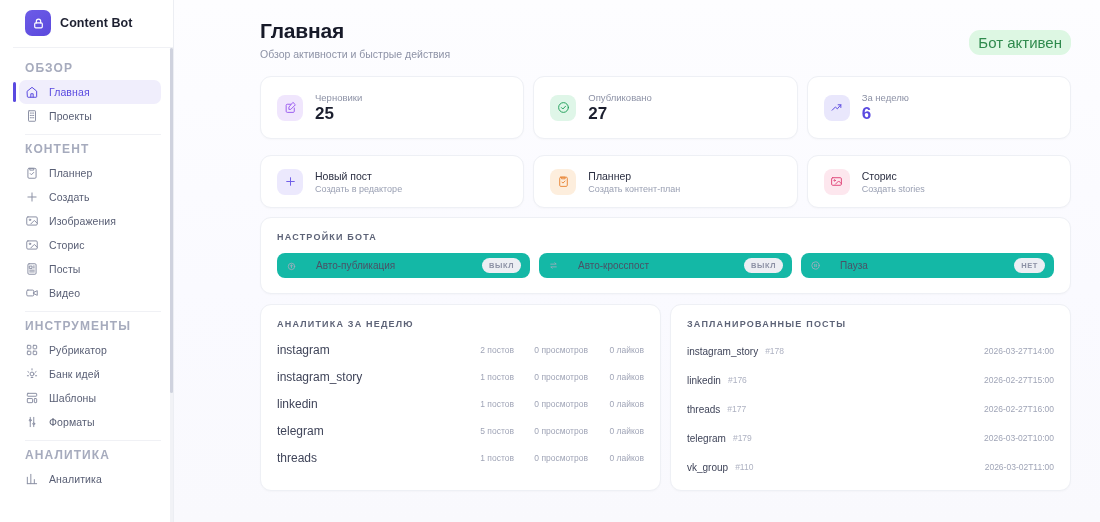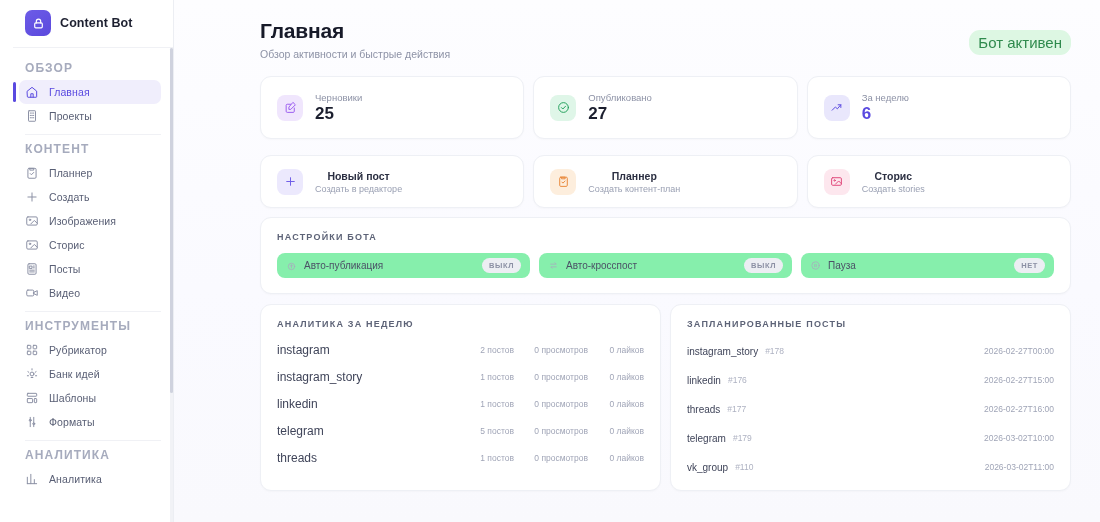--- a/index.html
+++ b/index.html
@@ -100,32 +100,32 @@
     display: flex; align-items: center; justify-content: center; flex: 0 0 26px;
   }
   .sq svg { width: 13px; height: 13px; display: block; }
   .stat-txt { display: flex; flex-direction: column; gap: 1px; }
   .stat-label { font-size: 9.5px; color: #8d92a6; }
   .stat-value { font-size: 17px; font-weight: 700; color: #1b1e2e; line-height: 1.15; }
   .stat-value.accent { color: #5a4ae0; }
 
   .act-card { flex: 1 1 0; padding: 13px 16px; display: flex; align-items: center; gap: 12px; height: 53px; cursor: pointer; }
   .act-txt { display: flex; flex-direction: column; gap: 2px; }
-  .act-title { font-size: 10.5px; font-weight: 700; color: #2b2f42; text-align: center; }
+  .act-title { font-size: 10.5px; font-weight: 400; color: #2b2f42; }
   .act-sub { font-size: 9px; color: #9aa0b3; }
 
   .settings-card { margin-top: 9px; padding: 14px 16px 15px 16px; }
   .sec-title {
     font-size: 9px; font-weight: 700; letter-spacing: 1.2px;
     color: #5d6377; text-transform: uppercase; margin-bottom: 11px;
   }
   .settings-row { display: flex; gap: 9px; }
   .setting {
-    flex: 1 1 0; background: #86efac; border-radius: 8px;
-    height: 25px; display: flex; align-items: center; gap: 7px;
+    flex: 1 1 0; background: #14b8a6; border-radius: 8px;
+    height: 25px; display: flex; align-items: center; gap: 19px;
     padding: 0 9px;
   }
   .setting svg { width: 11px; height: 11px; display: block; flex: 0 0 11px; }
   .setting-label { font-size: 10px; color: #4b5166; }
   .pill {
     margin-left: auto; font-size: 7.5px; font-weight: 700; letter-spacing: .6px;
     color: #8b90a4; background: #eceef3; border-radius: 9px; padding: 3px 7px;
   }
 
   .panels { display: flex; gap: 9px; margin-top: 10px; }
@@ -470,21 +470,21 @@
      </span>
             </div>
           </div>
       </section>
       <section class="card panel">
         <div class="sec-title">ЗАПЛАНИРОВАННЫЕ ПОСТЫ</div>
         <div id="scheduled-rows">
             <div class="prow">
               <span class="pname">instagram_story</span>
      <span class="pid">#178</span>
-     <span class="ptime">2026-02-27T00:00</span>
+     <span class="ptime">2026-03-27T14:00</span>
             </div>
             <div class="prow">
               <span class="pname">linkedin</span>
      <span class="pid">#176</span>
      <span class="ptime">2026-02-27T15:00</span>
             </div>
             <div class="prow">
               <span class="pname">threads</span>
      <span class="pid">#177</span>
      <span class="ptime">2026-02-27T16:00</span>

